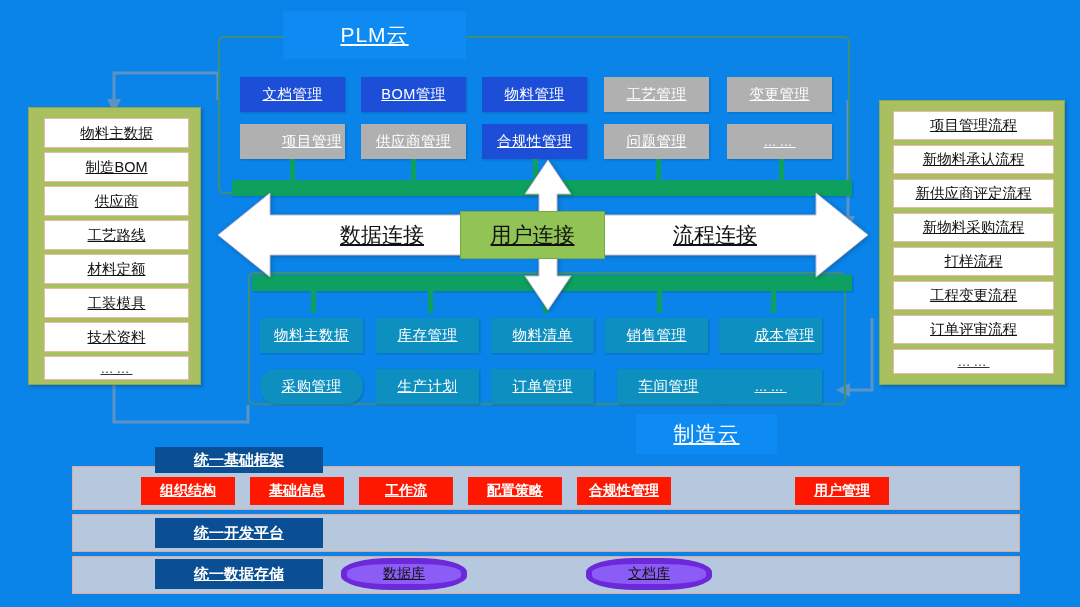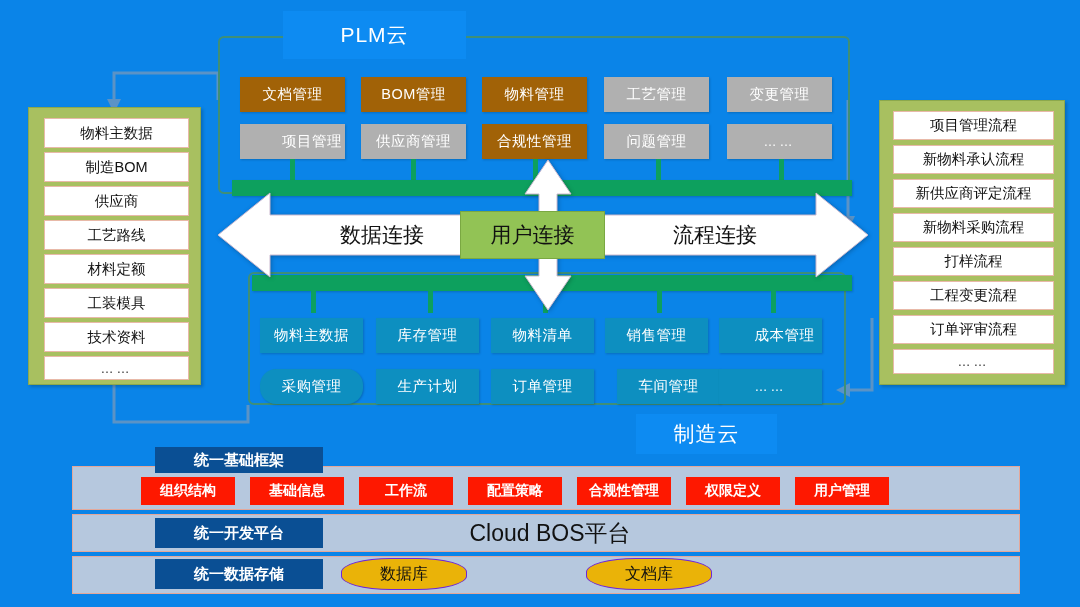--- a/index.html
+++ b/index.html
@@ -5,38 +5,38 @@
   html,body{margin:0;padding:0;}
   body{
     width:1080px;height:607px;overflow:hidden;
     background:#0a84e8;
     font-family:"Liberation Sans","DejaVu Sans",sans-serif;
   }
   #stage{position:relative;width:1080px;height:607px;background:#0a84e8;}
 
   
   .abs{position:absolute;box-sizing:border-box;}
-  .ctr{display:flex;align-items:center;justify-content:center;text-align:center;}
+  .ctr{display:flex;align-items:center;justify-content:center;text-align:center;text-decoration:underline;}
 
   
   .cloud-title{
     background:#0d8bf2;color:#ffffff;font-size:21px;letter-spacing:1px;
   }
 
   
   .group-outline{
     border:2px solid #3f8f77;border-radius:6px;background:transparent;
   }
 
   
   .tile{
     color:#ffffff;font-size:14.5px;letter-spacing:.5px;
     box-shadow:1px 1px 2px rgba(0,0,0,.18);
   }
-  .tile.purple{background:#a16207;}
+  .tile.purple{background:#1d4ed8;}
   .tile.gray{background:#b0b0b0;}
   .tile.teal{background:#0d8fc0;}
   .tile .dots{letter-spacing:3px;font-size:13px;}
 
   
   .bus{background:#0da05e;box-shadow:1px 1px 2px rgba(0,0,0,.18);}
   .stem{background:#0da05e;width:5px;}
 
   
   .panel{
@@ -54,22 +54,22 @@
     background:#b6c8de;border:1px solid #e4a89a;
   }
   .plat-label{
     background:#0a4f94;color:#ffffff;font-size:15px;font-weight:bold;
   }
   .chip-red{
     background:#fe1800;color:#ffffff;font-size:14px;font-weight:bold;
   }
   .bos-title{color:#111111;font-size:23px;}
   .cylinder{
-    background:#eab308;border:1px solid #6d28d9;border-radius:50px/14px;
-    color:#111111;font-size:16px;
+    background:#8b5cf6;border:6px solid #6d28d9;border-radius:50px/14px;
+    color:#111111;font-size:14px;
   }
 
   
   .conn{stroke:#5b93c6;stroke-width:3;fill:none;}
   .conn-head{fill:#5b93c6;}
 
   
   .warrow{filter:drop-shadow(1px 1px 2px rgba(0,0,0,.25));}
 </style>
 </head>
@@ -187,21 +187,19 @@
 
   <div class="abs ctr plat-label" style="left:155px;top:447px;width:168px;height:26px;">统一基础框架</div>
   <div class="abs ctr plat-label" style="left:155px;top:518px;width:168px;height:30px;">统一开发平台</div>
   <div class="abs ctr plat-label" style="left:155px;top:559px;width:168px;height:30px;">统一数据存储</div>
 
   <div class="abs ctr chip-red" style="left:141px;top:477px;width:94px;height:28px;">组织结构</div>
   <div class="abs ctr chip-red" style="left:250px;top:477px;width:94px;height:28px;">基础信息</div>
   <div class="abs ctr chip-red" style="left:359px;top:477px;width:94px;height:28px;">工作流</div>
   <div class="abs ctr chip-red" style="left:468px;top:477px;width:94px;height:28px;">配置策略</div>
   <div class="abs ctr chip-red" style="left:577px;top:477px;width:94px;height:28px;">合规性管理</div>
-  <div class="abs ctr chip-red" style="left:686px;top:477px;width:94px;height:28px;">权限定义</div>
   <div class="abs ctr chip-red" style="left:795px;top:477px;width:94px;height:28px;">用户管理</div>
 
-  <div class="abs ctr bos-title" style="left:430px;top:518px;width:240px;height:30px;">Cloud BOS平台</div>
 
   <div class="abs ctr cylinder" style="left:341px;top:558px;width:126px;height:32px;">数据库</div>
   <div class="abs ctr cylinder" style="left:586px;top:558px;width:126px;height:32px;">文档库</div>
 
 </div>
 
 </body></html>

